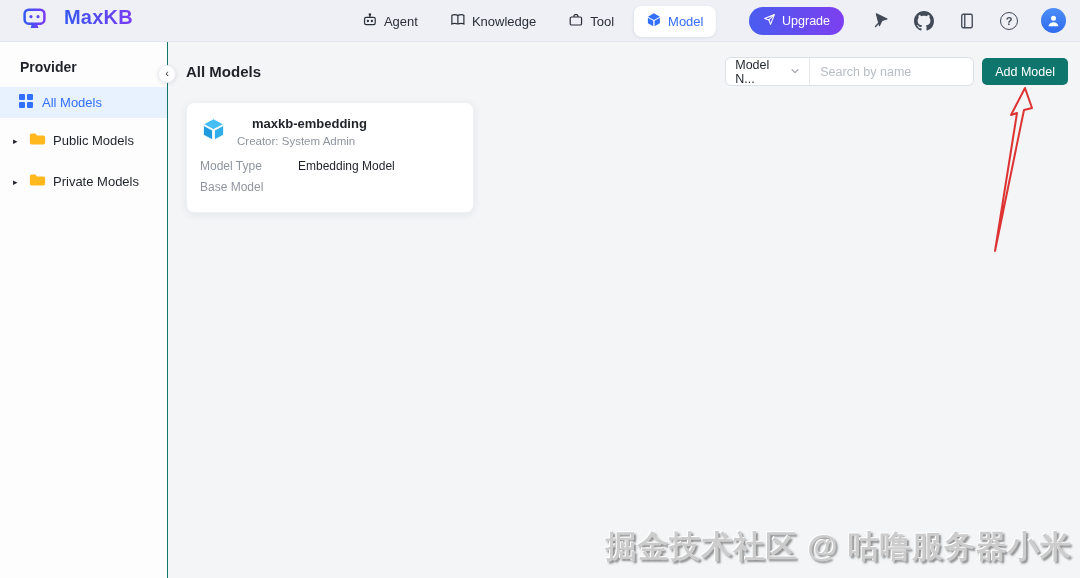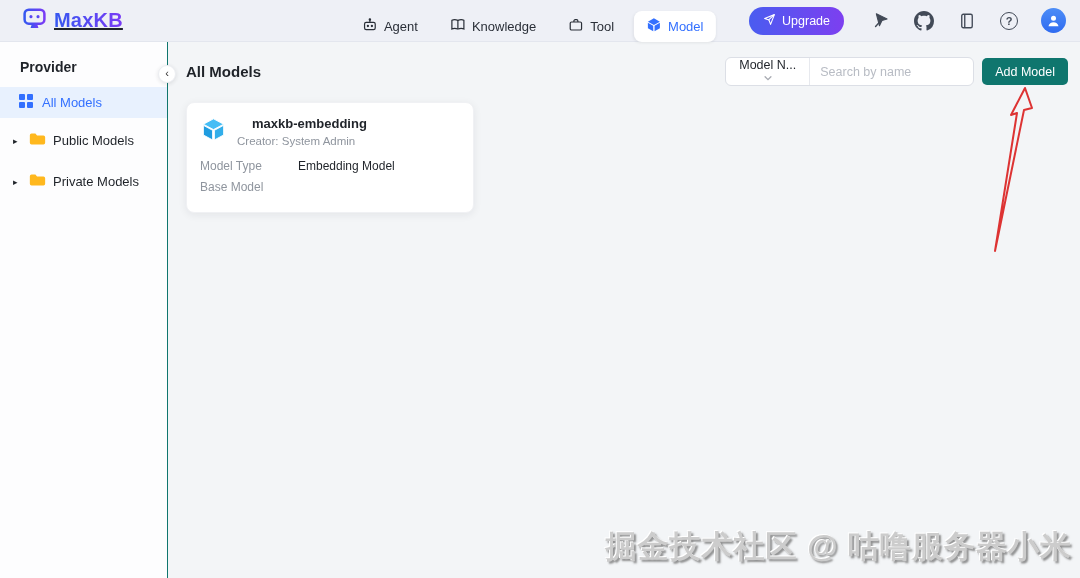--- a/index.html
+++ b/index.html
@@ -7,29 +7,29 @@
   body {
     font-family:"Liberation Sans", sans-serif;
     background:#fff; color:#1f2329; position:relative;
   }
 
   
   .navbar {
     height:42px; background:#eef0f6; border-bottom:1px solid #e3e6ee;
     display:flex; align-items:center; padding:0 14px; position:relative;
   }
-  .logo { display:flex; align-items:center; gap:7px; margin-left:8px; cursor:pointer;text-decoration:underline; }
+  .logo { display:flex; gap:17px; margin-left:8px; cursor:pointer; }
   .logo-text {
     font-size:20px; font-weight:800; letter-spacing:.2px;
     background:linear-gradient(90deg,#3558f0,#7a3bf5);
     -webkit-background-clip:text; background-clip:text; color:transparent;
   }
   .nav-tabs {
     position:absolute; left:50%; top:0; transform:translateX(-52%);
-    height:42px; display:flex; align-items:flex-end; gap:8px;
+    height:42px; display:flex; align-items:center; gap:8px;
   }
   .nav-tab {
     display:flex; align-items:center; gap:6px; padding:6px 12px;
     font-size:13px; color:#2a2f38; cursor:pointer; border-radius:8px;
   }
   .nav-tab.active {
     background:#fff; color:#3370ff; box-shadow:0 1px 3px rgba(31,35,41,.08);
     font-weight:500;
   }
   .nav-right { margin-left:auto; display:flex; align-items:center; gap:23px; }
@@ -80,21 +80,21 @@
   .main-header { display:flex; align-items:center; justify-content:space-between; }
   .main-title { font-size:15px; font-weight:700; color:#1f2329; }
   .toolbar { display:flex; align-items:center; gap:8px; }
   .filter-combo {
     display:flex; align-items:center; height:29px; width:249px;
     background:#fff; border:1px solid #dcdfe6; border-radius:6px; overflow:hidden;
   }
   .filter-select {
     display:flex; align-items:center; justify-content:space-between;
     width:84px; padding:0 9px; height:100%; cursor:pointer;
-    font-size:12.5px; color:#1f2329; border-right:1px solid #e7e9ee; flex-shrink:0;flex-direction:column;
+    font-size:12.5px; color:#1f2329; border-right:1px solid #e7e9ee; flex-shrink:0;
   }
   .search-input {
     border:none; outline:none; flex:1; height:100%; padding:0 10px;
     font-size:12.5px; color:#1f2329; font-family:"Liberation Sans",sans-serif;
     background:transparent;
   }
   .search-input::placeholder { color:#b8bcc4; }
   .add-model-btn {
     height:27px; padding:0 13px; background:#0f766e; color:#fff; border:none;
     border-radius:5px; font-size:12.5px; cursor:pointer; font-family:"Liberation Sans",sans-serif;

